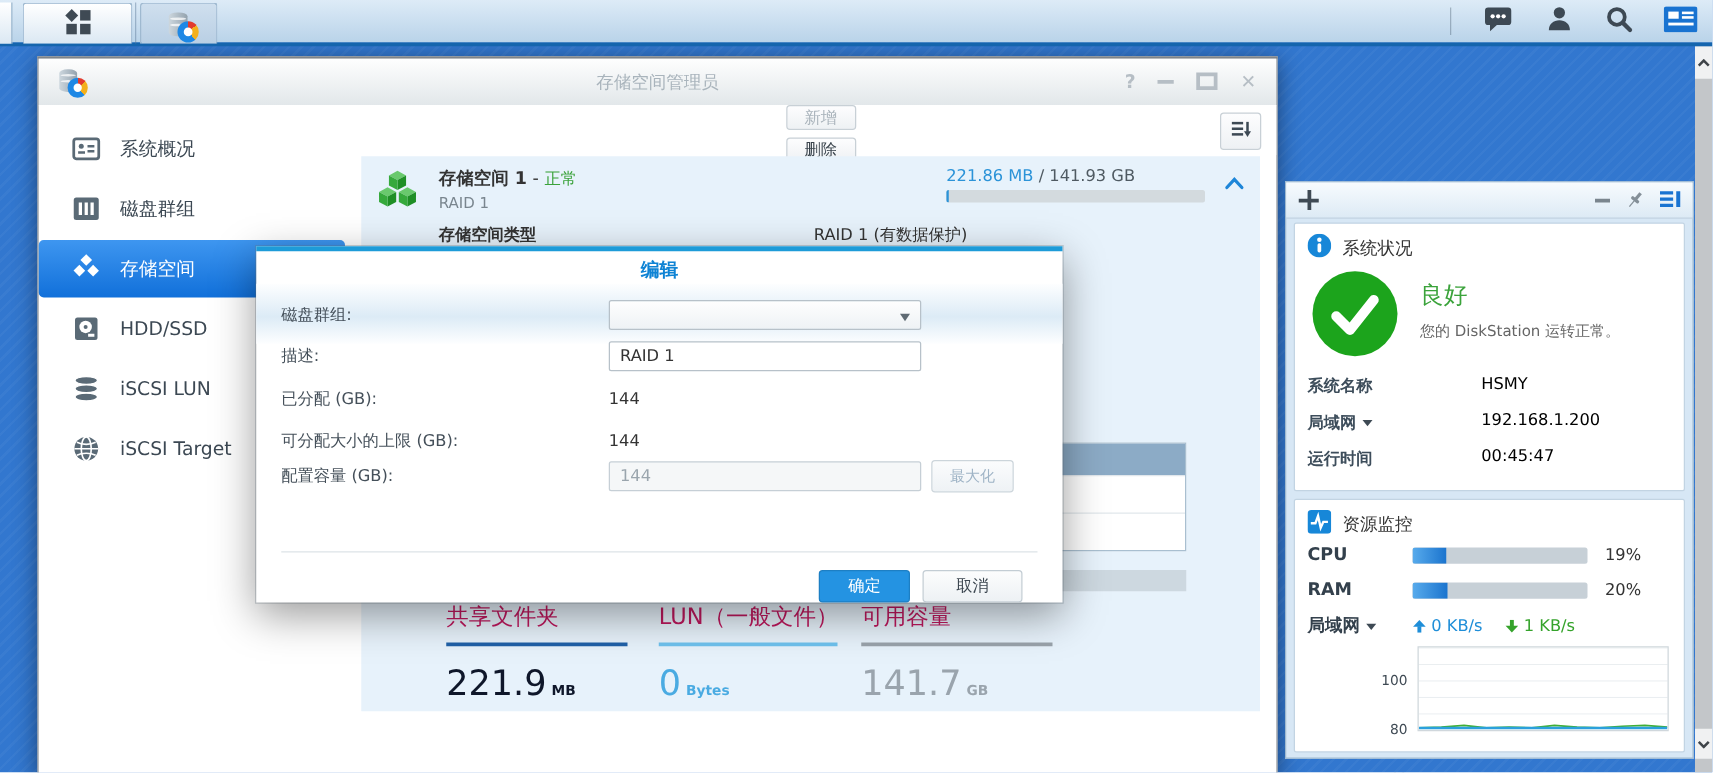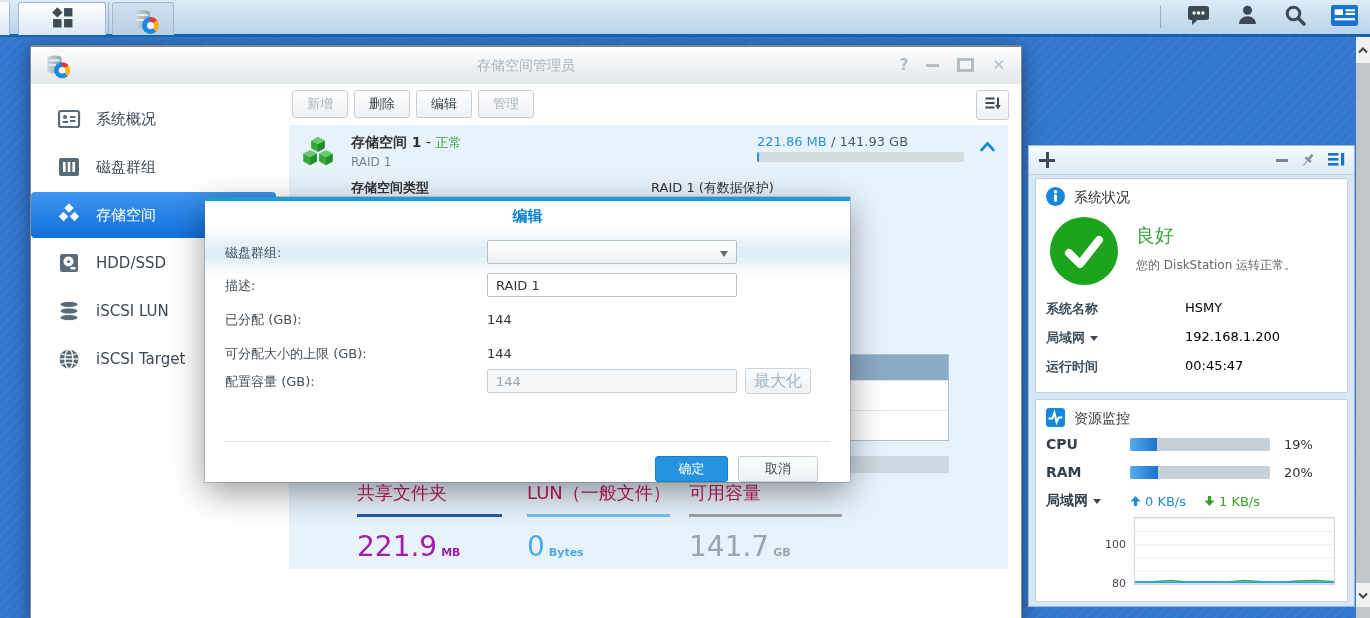--- a/index.html
+++ b/index.html
@@ -33,21 +33,21 @@
   .wc-help{font-size:15px;font-weight:bold;cursor:pointer;}
   .wc-min{width:13px;height:3px;background:#b6bec5;cursor:pointer;}
   .wc-max{width:11px;height:8px;border:3px solid #b6bec5;cursor:pointer;}
   .wc-close{font-size:15px;font-weight:bold;cursor:pointer;}
   .sidebar{position:absolute;left:0;top:37px;width:245px;bottom:0;background:#fff;padding-top:10px;box-sizing:border-box;}
   .side-item{height:46px;margin:2px 0;display:flex;align-items:center;padding-left:26px;gap:15px;color:#3c4853;font-size:15px;cursor:pointer;}
   .side-item .icn{width:24px;height:24px;color:#5a6a76;display:flex;align-items:center;justify-content:center;flex:none;}
   .side-item.active{background:linear-gradient(#3e96f0,#1170da);color:#fff;border-radius:4px;}
   .side-item.active .icn{color:#fff;}
   .content{position:absolute;left:245px;top:37px;right:0;bottom:0;background:#fff;}
-  .toolbar{position:absolute;left:0;top:0;right:0;height:40px;background:#fff;display:flex;align-items:center;padding-left:16px;gap:6px;}
+  .toolbar{position:absolute;left:0;top:0;right:0;height:40px;background:#fff;display:flex;align-items:center;padding-left:16px;gap:6px;flex-direction:column;}
   .tbtn{height:28px;padding:0 14px;border:1px solid #c8d0d6;border-radius:3px;background:linear-gradient(#fdfdfe,#eef1f4);
     font-size:13px;color:#3a444d;cursor:pointer;font-family:inherit;}
   .tbtn.disabled{color:#a9b3bb;cursor:default;}
   .tool-icon-btn{position:absolute;right:12px;top:6px;width:31px;height:28px;border:1px solid #c8d0d6;border-radius:3px;
     background:linear-gradient(#fdfdfe,#eef1f4);display:flex;align-items:center;justify-content:center;cursor:pointer;}
   
   .vol-card{position:absolute;left:13px;right:13px;top:41px;height:444px;background:#e7f2fb;}
   .vol-icon{position:absolute;left:10px;top:9px;}
   .vol-title{position:absolute;left:62px;top:9px;font-size:14px;color:#333;}
   .vol-title .nm{font-weight:bold;}
@@ -63,40 +63,40 @@
   .frag-table{position:absolute;left:410px;top:229px;width:250px;background:#fff;border:1px solid #a9bfd0;box-sizing:border-box;}
   .frag-head{height:25px;line-height:25px;background:#8cabc6;color:#fff;font-size:12px;padding-left:10px;overflow:hidden;white-space:nowrap;}
   .frag-row{height:29px;line-height:29px;border-top:1px solid #e1e7ec;color:#2f9e3e;font-size:12px;padding-left:10px;overflow:hidden;white-space:nowrap;}
   .frag-bar{position:absolute;left:410px;top:331px;width:250px;height:17px;background:#cdd8e0;}
   .stat{position:absolute;top:356px;}
   .stat .lbl{font-size:18px;color:#be185d;white-space:nowrap;}
   .stat .rule{height:3px;margin-top:9px;}
   .stat .val{margin-top:13px;white-space:nowrap;}
   .stat .num{font-size:28px;}
   .stat .unit{font-size:11px;font-weight:bold;margin-left:4px;}
-  .stat.c1 .rule{background:#2061a8;} .stat.c1 .num,.stat.c1 .unit{color:#a21caf;}
+  .stat.c1 .rule{background:#2061a8;} .stat.c1 .num,.stat.c1 .unit{color:#0f172a;}
   .stat.c2 .rule{background:#6fc2ee;} .stat.c2 .num,.stat.c2 .unit{color:#4aabe2;}
   .stat.c3 .rule{background:#9aa3ab;} .stat.c3 .num,.stat.c3 .unit{color:#9aa4ad;}
   
   .dialog{position:absolute;left:205px;top:197px;width:645px;height:285px;box-sizing:border-box;background:#fff;
     border-top:4px solid #1d9bd8;box-shadow:0 10px 32px rgba(0,0,0,.4),0 0 0 1px rgba(110,125,140,.3);z-index:60;}
   .dialog::before{content:"";position:absolute;left:0;top:26px;width:100%;height:48px;
     background:linear-gradient(#fdfeff,#dcebf6 55%,#fdfeff);}
   .dlg-title{position:relative;height:28px;line-height:30px;text-align:center;color:#0e83d4;font-weight:bold;font-size:15px;}
   .dlg-row{position:absolute;left:20px;right:36px;height:26px;}
   .dlg-label{font-size:13px;color:#45505a;line-height:25px;}
   .dlg-static{position:absolute;left:262px;top:0;font-size:13px;color:#333;line-height:25px;}
   .dlg-select{position:absolute;left:262px;top:0;width:250px;height:24px;box-sizing:border-box;border:1px solid #b7c1c9;border-radius:2px;
     background:linear-gradient(#fefefe,#eef2f5);cursor:pointer;}
   .dlg-select .caret{position:absolute;right:8px;top:10px;width:0;height:0;border-left:4.5px solid transparent;border-right:4.5px solid transparent;border-top:6px solid #5f6a73;}
   .dlg-input{position:absolute;left:262px;top:0;width:250px;height:24px;box-sizing:border-box;border:1px solid #b7c1c9;border-radius:2px;
     padding:0 8px;font-size:13px;color:#333;font-family:inherit;background:#fff;}
   .dlg-input:disabled{background:#f5f7f8;color:#9aa5ad;border-color:#c6cfd6;}
   .dlg-max{position:absolute;left:520px;top:-1px;width:66px;height:26px;border:1px solid #ccd5db;border-radius:3px;
-    background:linear-gradient(#fbfcfd,#eef2f5);color:#9fb4c6;font-size:16px;font-family:inherit;}
+    background:linear-gradient(#fbfcfd,#eef2f5);color:#9fb4c6;font-size:12px;font-family:inherit;}
   .dlg-divider{position:absolute;left:20px;right:20px;top:240px;height:1px;background:#dde3e7;}
   .dlg-btns{position:absolute;right:32px;top:255px;display:flex;gap:10px;}
   .dlg-ok{width:73px;height:26px;background:#2493e2;border:1px solid #1d7fc4;border-radius:3px;color:#fff;font-size:13px;cursor:pointer;font-family:inherit;}
   .dlg-cancel{width:80px;height:26px;background:linear-gradient(#fcfdfd,#edf1f4);border:1px solid #c3cdd4;border-radius:3px;color:#3c4650;font-size:13px;cursor:pointer;font-family:inherit;}
   
   .wpanel{position:absolute;left:1028px;top:145px;width:327px;height:462px;background:#d7e7f5;border:1px solid #9fb9cf;box-sizing:border-box;z-index:20;}
   .wp-head{position:relative;height:28px;background:linear-gradient(#f7fbfe,#ddeaf5);border-bottom:1px solid #c3d4e2;}
   .wp-plus{position:absolute;left:10px;top:6px;width:16px;height:16px;cursor:pointer;}
   .wp-plus::before{content:"";position:absolute;left:0;top:7px;width:16px;height:2.5px;background:#3f4a54;}
   .wp-plus::after{content:"";position:absolute;left:7px;top:0;width:2.5px;height:16px;background:#3f4a54;}

